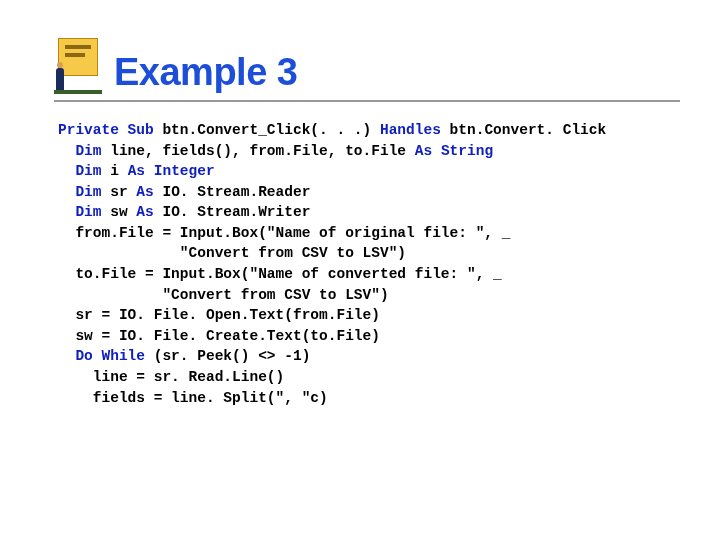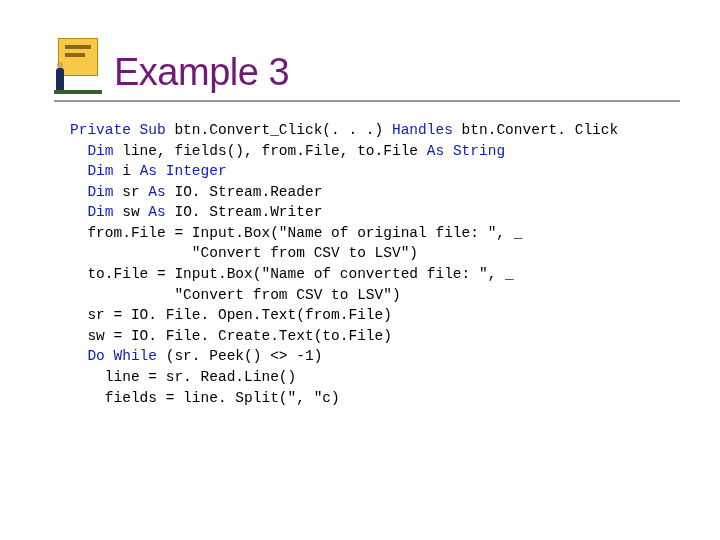--- a/index.html
+++ b/index.html
@@ -79,39 +79,39 @@
   .icon-base {
     position: absolute;
     bottom: 0;
     left: 0;
     width: 48px;
     height: 4px;
     background: #3a5e2a;
   }
   .title {
     font-size: 38px;
-    color: #701a75;
-    font-weight: normal;
+    color: #1d4ed8;
+    font-weight: bold;
     letter-spacing: -0.5px;
   }
   .rule {
     margin-left: 24px;
     margin-right: 10px;
     border: none;
     border-top: 2px solid #999;
     margin-bottom: 18px;
   }
   .code {
     font-family: "Courier New", Courier, monospace;
     font-size: 14.5px;
-    font-weight: normal;
+    font-weight: bold;
     line-height: 1.42;
     white-space: pre;
     color: #000;
-    margin-left: 40px;
+    margin-left: 28px;
   }
   .kw { color: #1020c0; }
   .footer {
     position: absolute;
     bottom: 22px;
     left: 0;
     width: 100%;
     display: flex;
     justify-content: space-between;
     padding: 0 44px 0 0;

